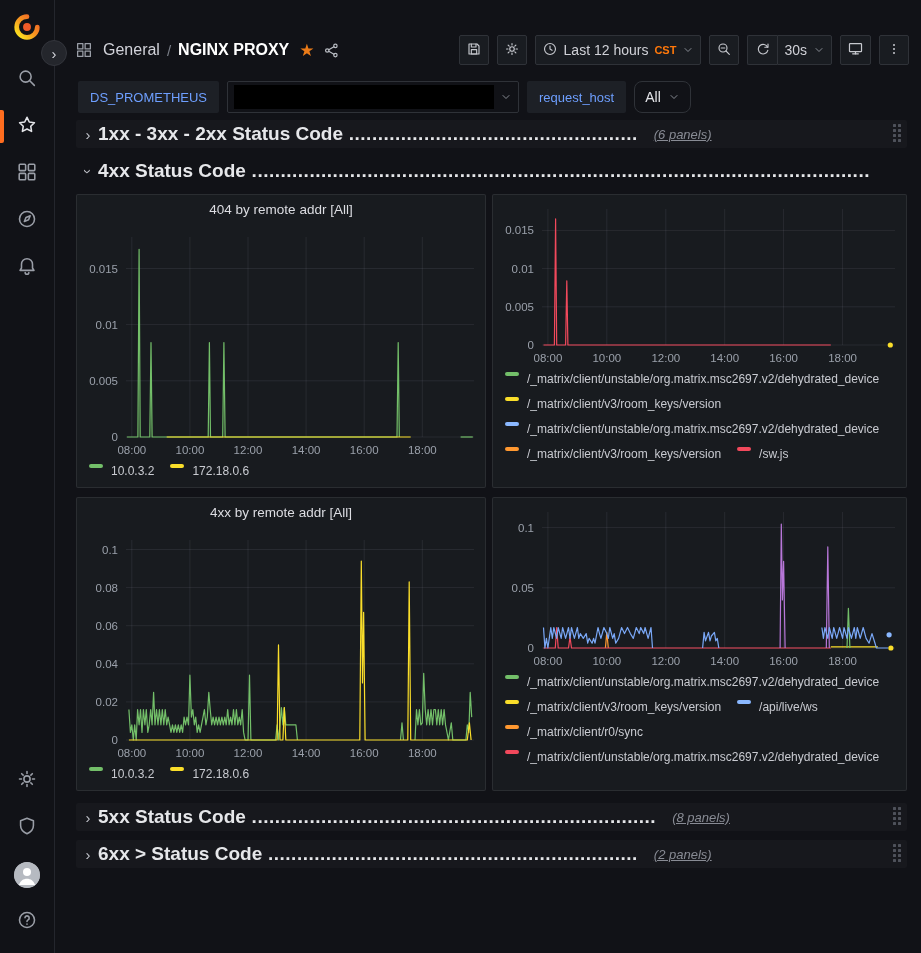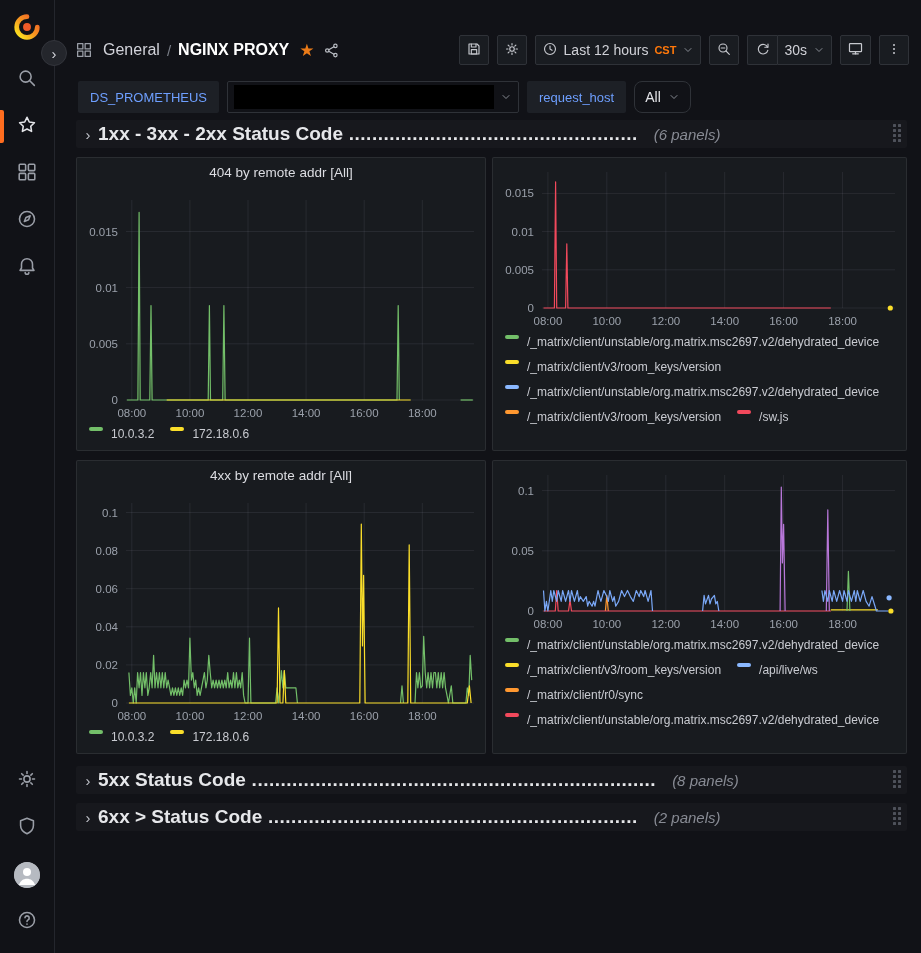--- a/index.html
+++ b/index.html
@@ -78,21 +78,21 @@
     color:#e3e4e8; font-size:14px; cursor:pointer; background:transparent;
   }
   
   .content { padding:2px 14px 0 20px; }
   .dash-row { height:28px; display:flex; align-items:center; position:relative; padding:0 6px 0 4px; margin-bottom:9px; border-radius:2px; cursor:pointer; }
   .dash-row.collapsed { background:#17181d; }
   .row-chev { color:#c0c2c9; font-size:15px; width:16px; display:inline-block; text-align:center; font-weight:400; }
   .row-chev.down { transform:rotate(90deg); }
   .row-title { font-size:19px; font-weight:700; color:#e6e7ea; margin-left:2px; white-space:nowrap; overflow:hidden; }
   .row-leader { font-weight:700; letter-spacing:0.5px; }
-  .row-count { font-size:15px; font-style:italic; color:#888b94; margin-left:16px; white-space:nowrap; }
+  .row-count { font-size:13px; font-style:italic; color:#888b94; margin-left:16px; white-space:nowrap;text-decoration:underline; }
   .drag-handle { position:absolute; right:6px; top:4px; display:grid; grid-template-columns:3px 3px; grid-template-rows:repeat(4,3px); gap:2px; cursor:grab; }
   .drag-handle i { background:#4e515a; border-radius:0.5px; }
   
   .panel-grid { display:grid; grid-template-columns:410px 415px; gap:9px 6px; margin-bottom:12px;border-radius:9px; }
   .panel {
     background:#181b1f; border:1px solid rgba(204,204,220,0.10); border-radius:2px;
     height:294px; overflow:hidden; display:flex; flex-direction:column;
   }
   .panel-title { height:28px; flex:none; display:flex; align-items:center; justify-content:center;
     font-size:13.5px; font-weight:500; color:#dcdde2; cursor:pointer; }
@@ -356,20 +356,24 @@
           <i></i>
           <i></i>
           <i></i>
           <i></i>
           <i></i>
           <i></i>
           <i></i>
         </span>
     </div>
 
+    <div class="dash-row">
+      <span class="row-chev down">›</span>
+      <span class="row-title"><span>4xx Status Code</span><span class="row-leader"> ...........................................................................................................</span></span>
+    </div>
 
     <div class="panel-grid">
       <div class="panel">
         <div class="panel-title">404 by remote addr [All]</div>
         <svg class="chart" width="402" height="238">
             <line x1="46" y1="214.0" x2="394" y2="214.0" stroke="rgba(204,204,220,0.09)"></line>
             <text class="tick" x="38" y="218.0" text-anchor="end">0</text>
             <line x1="46" y1="157.8" x2="394" y2="157.8" stroke="rgba(204,204,220,0.09)"></line>
             <text class="tick" x="38" y="161.8" text-anchor="end">0.005</text>
             <line x1="46" y1="101.6" x2="394" y2="101.6" stroke="rgba(204,204,220,0.09)"></line>

